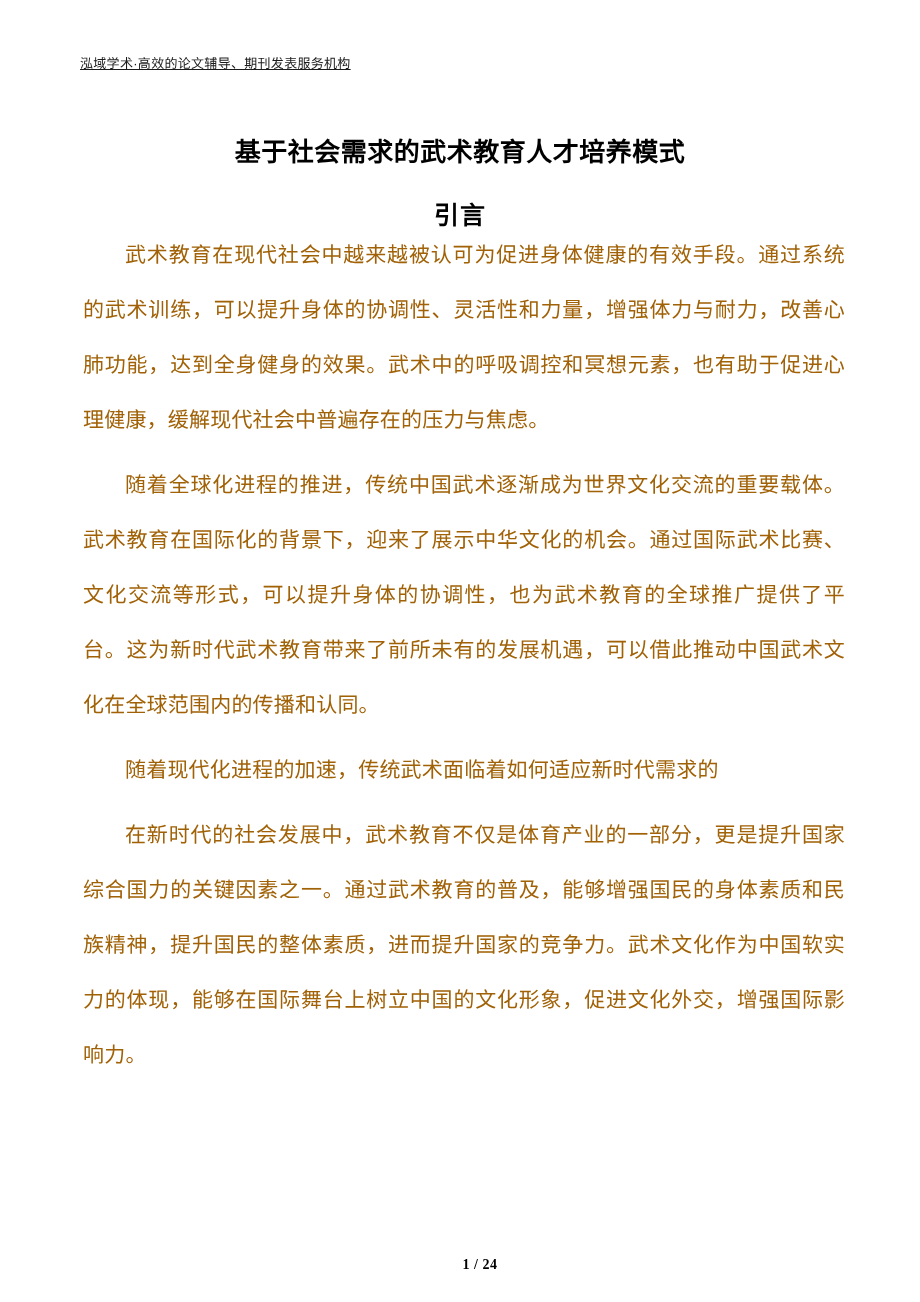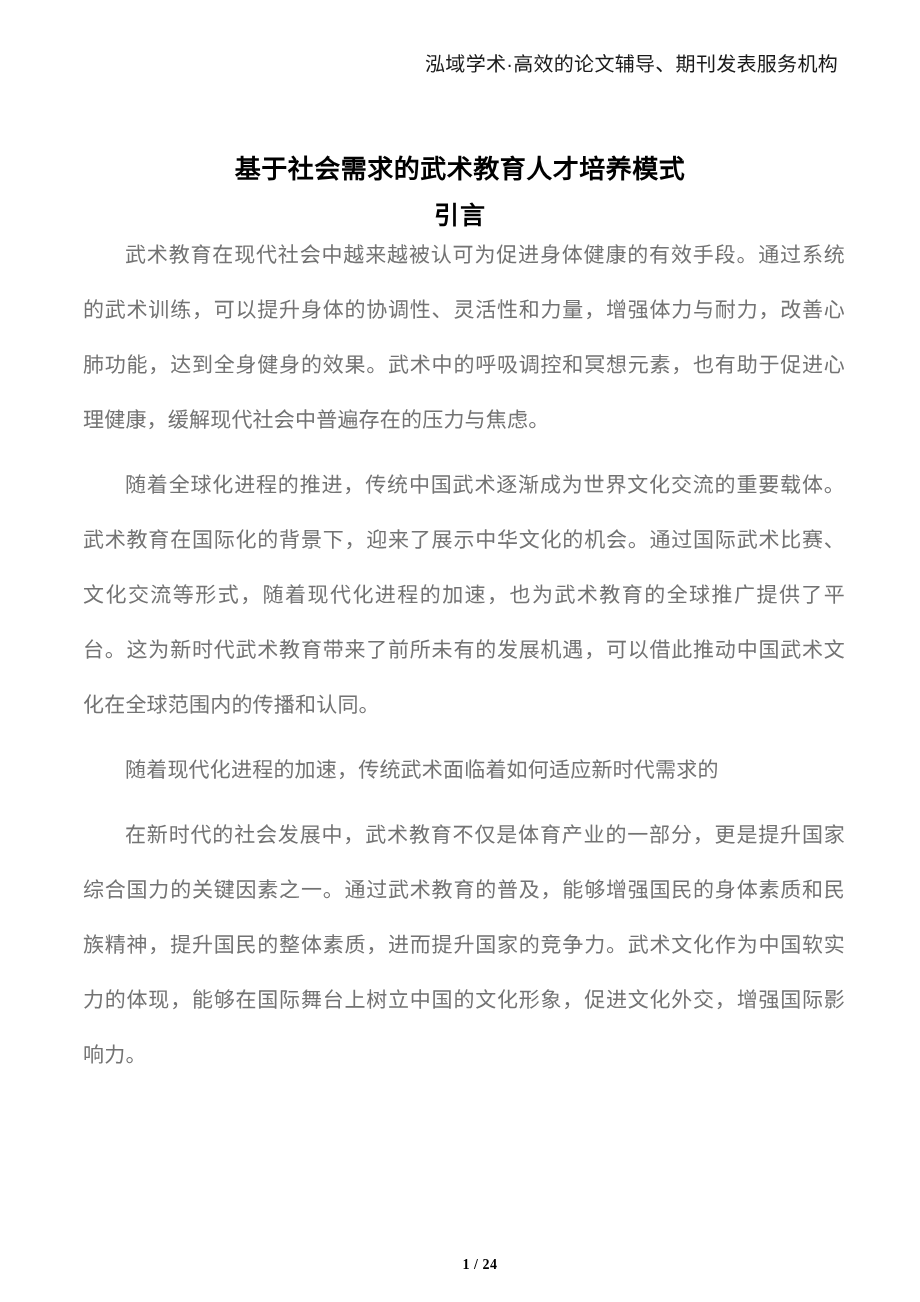--- a/index.html
+++ b/index.html
@@ -23,33 +23,34 @@
     height: 1302px;
     box-sizing: border-box;
   }
 
   
   .doc-header {
     position: absolute;
     top: 54px;
     left: 80px;
     right: 82px;
-    text-align: right;
+    text-align: left;
     font-family: "Liberation Sans", "DejaVu Sans", sans-serif;
-    font-size: 20px;
+    font-size: 13px;
     line-height: 20px;
     letter-spacing: 0.3px;
     color: #1a1a1a;
     white-space: nowrap;
+    text-decoration: underline;
   }
 
   
   .doc-title {
     position: absolute;
-    top: 134px;
+    top: 117px;
     left: 0;
     width: 920px;
     text-align: center;
     font-family: "Liberation Sans", "DejaVu Sans", sans-serif;
     font-weight: bold;
     font-size: 26px;
     line-height: 36px;
     letter-spacing: 0.5px;
     color: #000000;
   }
@@ -79,21 +80,21 @@
 
   .para {
     font-family: "Liberation Serif", "DejaVu Serif", serif;
     font-size: 21px;
     line-height: 55px;
     text-align: justify;
     text-justify: inter-ideograph;
     text-indent: 2em;
     margin: 0 0 10px 0;
     letter-spacing: 0.2px;
-    color: #737373;
+    color: #a16207;
     word-break: break-all;
   }
   .para:last-child {
     margin-bottom: 0;
   }
 
   
   .doc-footer {
     position: absolute;
     bottom: 28px;
@@ -115,20 +116,20 @@
 <div class="page">
 
   <div class="doc-header">泓域学术·高效的论文辅导、期刊发表服务机构</div>
 
   <h1 class="doc-title">基于社会需求的武术教育人才培养模式</h1>
 
   <h2 class="section-heading">引言</h2>
 
   <div class="doc-body">
     <p class="para">武术教育在现代社会中越来越被认可为促进身体健康的有效手段。通过系统的武术训练，可以提升身体的协调性、灵活性和力量，增强体力与耐力，改善心肺功能，达到全身健身的效果。武术中的呼吸调控和冥想元素，也有助于促进心理健康，缓解现代社会中普遍存在的压力与焦虑。</p>
-    <p class="para">随着全球化进程的推进，传统中国武术逐渐成为世界文化交流的重要载体。武术教育在国际化的背景下，迎来了展示中华文化的机会。通过国际武术比赛、文化交流等形式，随着现代化进程的加速，也为武术教育的全球推广提供了平台。这为新时代武术教育带来了前所未有的发展机遇，可以借此推动中国武术文化在全球范围内的传播和认同。</p>
+    <p class="para">随着全球化进程的推进，传统中国武术逐渐成为世界文化交流的重要载体。武术教育在国际化的背景下，迎来了展示中华文化的机会。通过国际武术比赛、文化交流等形式，可以提升身体的协调性，也为武术教育的全球推广提供了平台。这为新时代武术教育带来了前所未有的发展机遇，可以借此推动中国武术文化在全球范围内的传播和认同。</p>
     <p class="para">随着现代化进程的加速，传统武术面临着如何适应新时代需求的</p>
     <p class="para">在新时代的社会发展中，武术教育不仅是体育产业的一部分，更是提升国家综合国力的关键因素之一。通过武术教育的普及，能够增强国民的身体素质和民族精神，提升国民的整体素质，进而提升国家的竞争力。武术文化作为中国软实力的体现，能够在国际舞台上树立中国的文化形象，促进文化外交，增强国际影响力。</p>
   </div>
 
   <div class="doc-footer">1 / 24</div>
 
 </div>
 
 </body></html>

